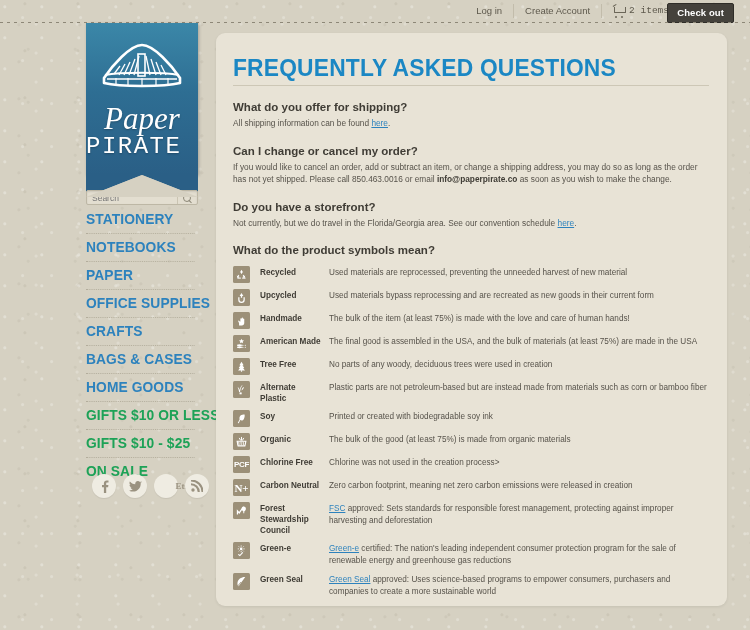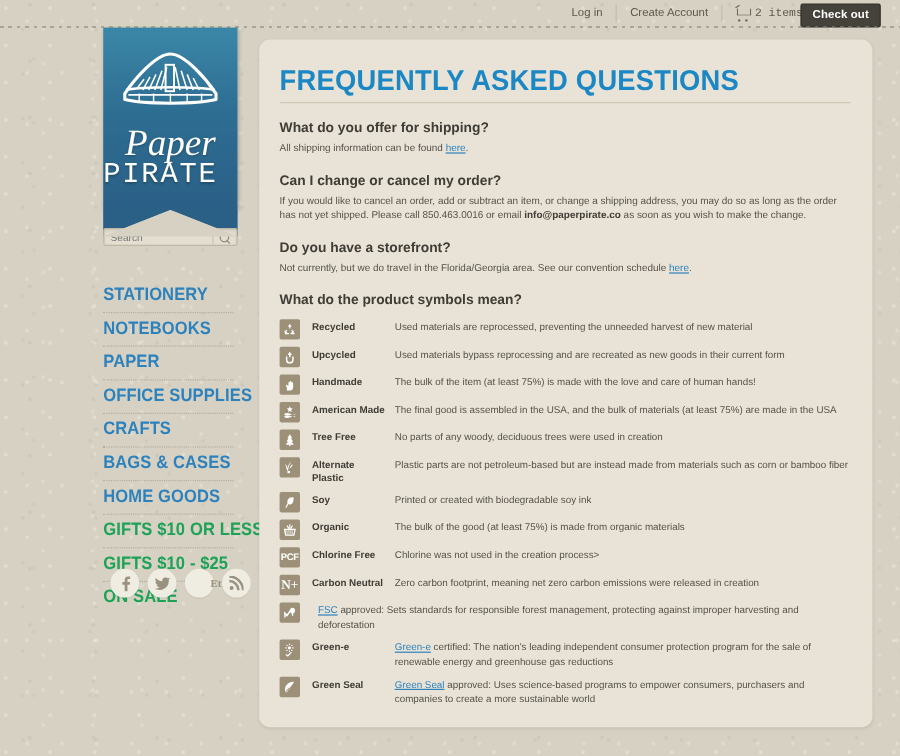--- a/index.html
+++ b/index.html
@@ -131,21 +131,21 @@
   .magnifier::before {
     content:""; position:absolute; left:0; top:0; width:6px; height:6px;
     border: 1.2px solid #8d8878; border-radius:50%;
   }
   .magnifier::after {
     content:""; position:absolute; right:-1px; bottom:-1px; width:4px; height:1.2px;
     background:#8d8878; transform: rotate(45deg);
   }
 
   
-  #nav { position:absolute; left: 86px; top: 233px; width: 118px; }
+  #nav { position:absolute; left: 86px; top: 206px; width: 118px; }
   .nav-item {
     font-family:"Liberation Sans Narrow","Liberation Sans", sans-serif;
     font-weight: bold;
     font-size: 15px;
     line-height: 15px;
     letter-spacing: .1px;
     padding: 5px 0 7px;
     color:#2d82bd;
     cursor:pointer;
     transform: scaleX(.92);
@@ -431,20 +431,21 @@
           <div class="sdesc">Zero carbon footprint, meaning net zero carbon emissions were released in creation</div>
         </div>
         <div class="srow">
           <div class="sicon">
             <svg width="13" height="13" viewBox="0 0 16 16">
               <path d="M3 13 L3 8.5 L5.2 11 L10.5 3.4" stroke="#ffffff" stroke-width="1.5" fill="none"></path>
         <path d="M10.8 3 c1.6 0 2.6 1.2 2.6 2.8 0 1.8-1.2 3.2-2.6 3.2 -1.4 0-2.6-1.4-2.6-3.2 C8.2 4.2 9.2 3 10.8 3 z" fill="#ffffff"></path>
         <rect x="10.2" y="8.4" width="1.2" height="3" fill="#ffffff"></rect>
             </svg>
           </div>
+          <div class="sname">Forest Stewardship Council</div>
           <div class="sdesc"><a class="link">FSC</a><span> approved: Sets standards for responsible forest management, protecting against improper harvesting and deforestation</span></div>
         </div>
         <div class="srow">
           <div class="sicon">
             <svg width="13" height="13" viewBox="0 0 16 16">
               <circle cx="7.6" cy="6" r="1.6" fill="#ffffff"></circle>
         <g stroke="#ffffff" stroke-width="1.1">
         <line x1="7.6" y1="1.8" x2="7.6" y2="3.2"></line>
                 <line x1="7.6" y1="8.8" x2="7.6" y2="10.2"></line>
         <line x1="3.4" y1="6" x2="4.8" y2="6"></line>

